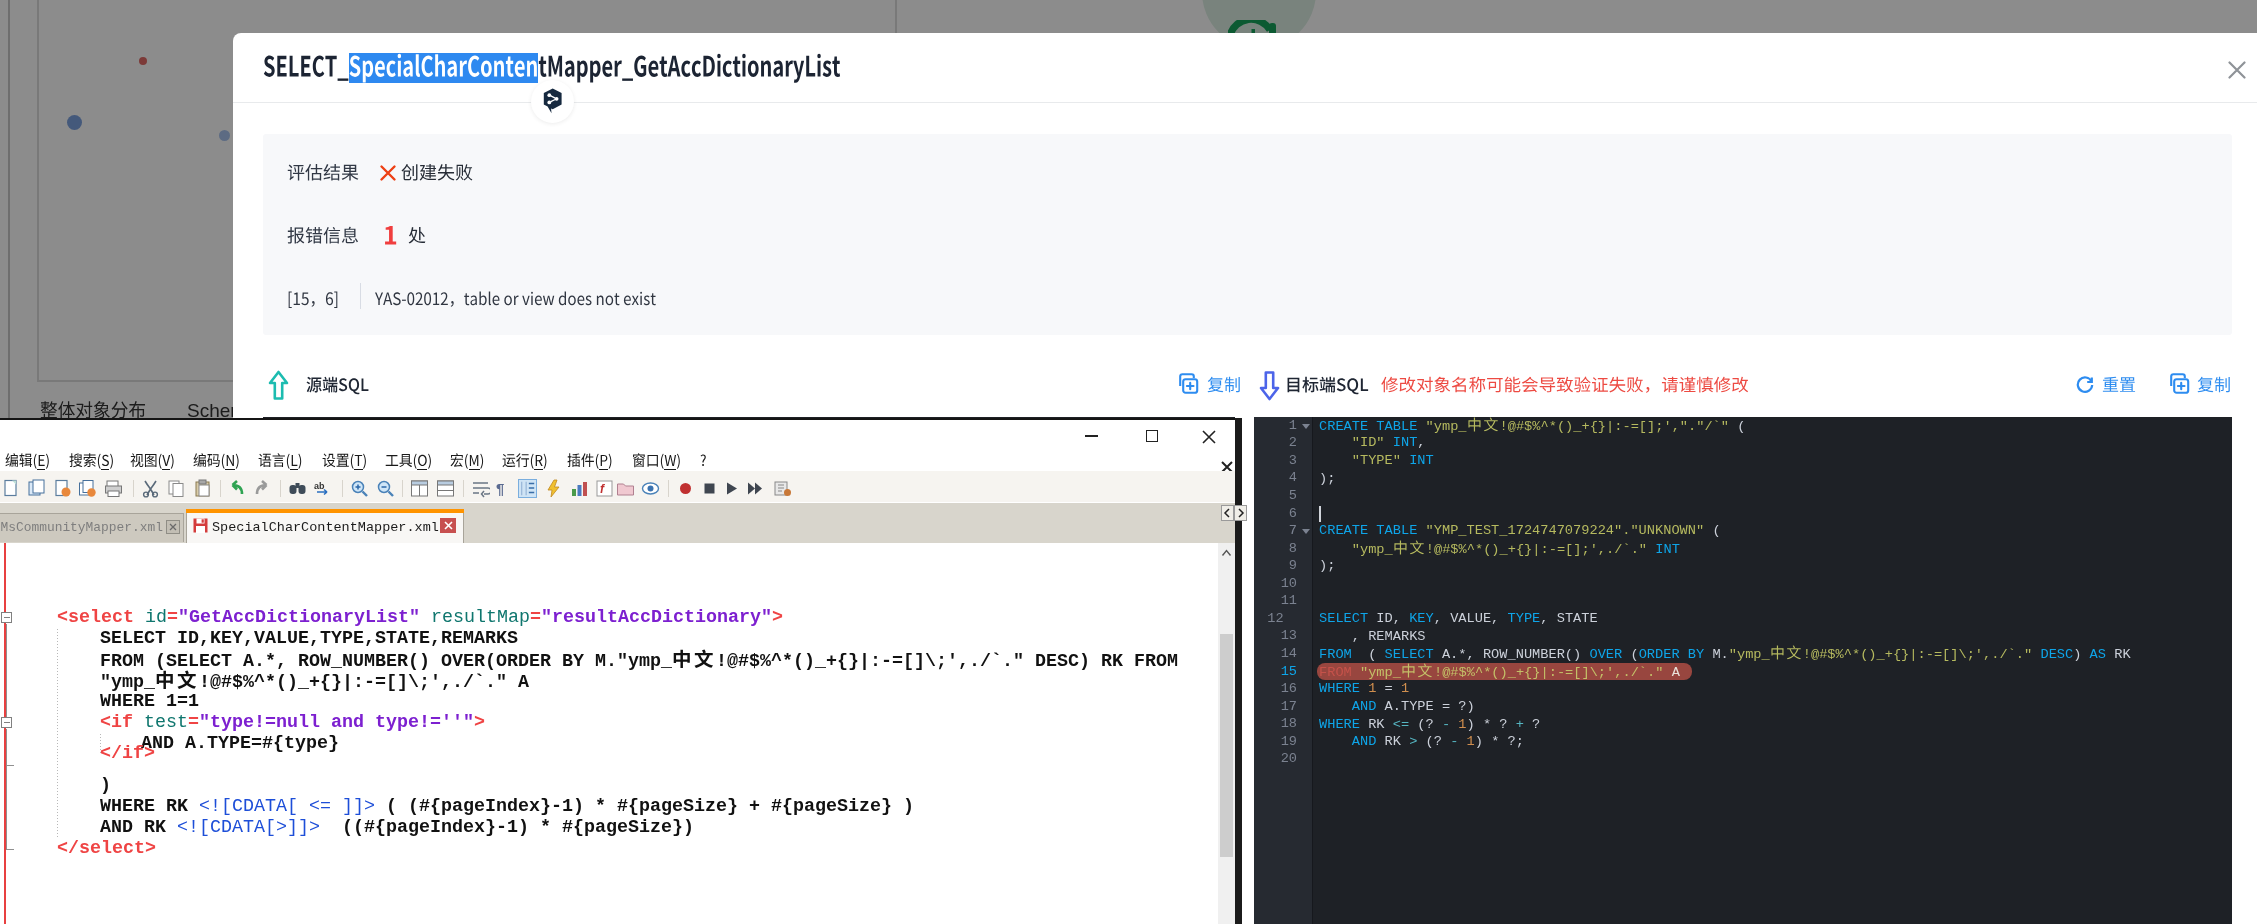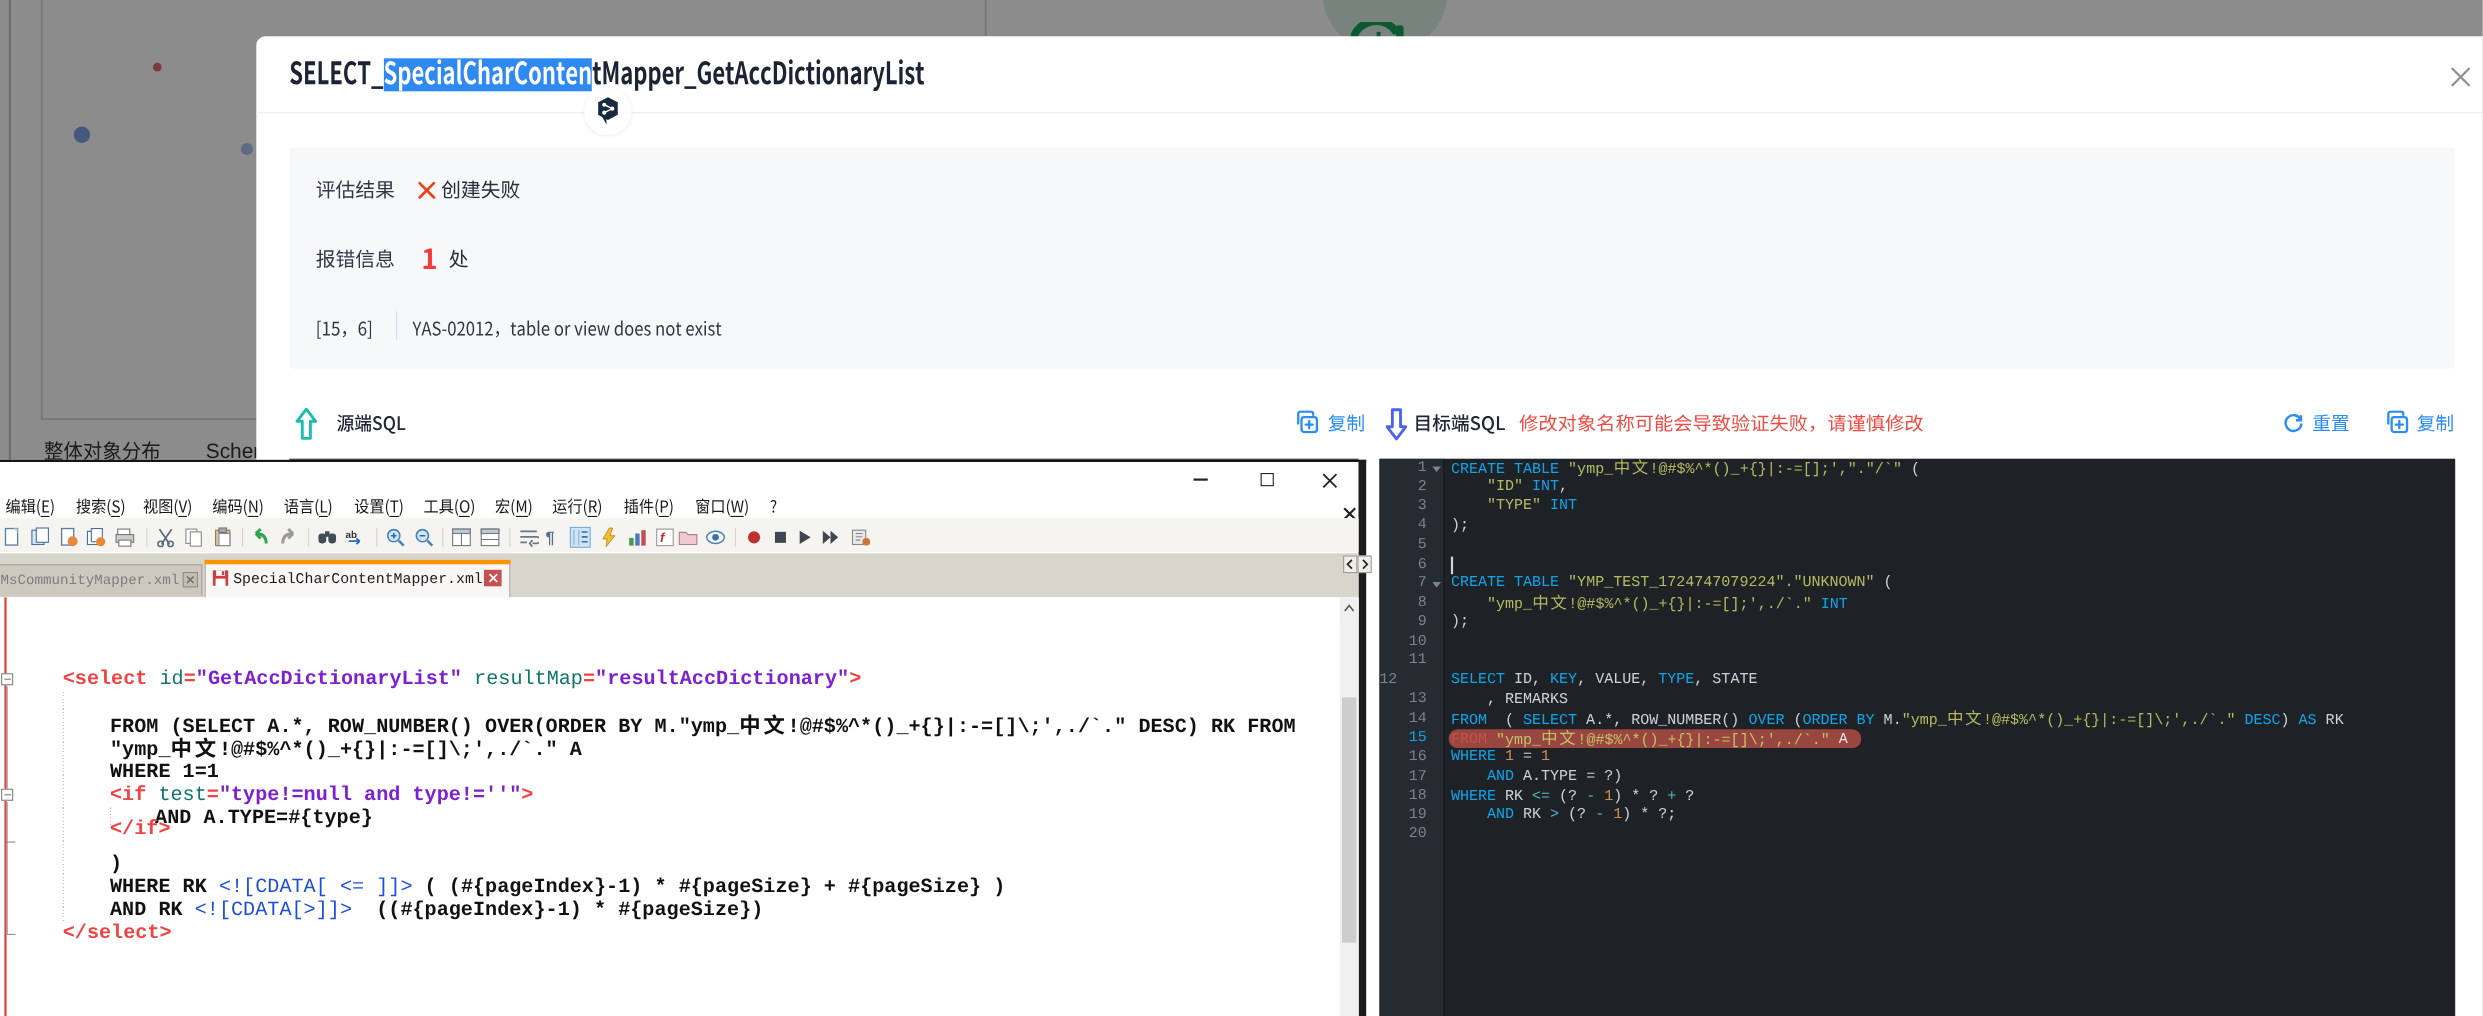--- a/index.html
+++ b/index.html
@@ -324,21 +324,21 @@
         <div class="abs mono" style="left:0;top:17.2px;width:43px;text-align:right;font-size:13.6px;line-height:18px;color:#7b8290">2</div>
         <div class="abs mono" style="left:0;top:34.7px;width:43px;text-align:right;font-size:13.6px;line-height:18px;color:#7b8290">3</div>
         <div class="abs mono" style="left:0;top:52.3px;width:43px;text-align:right;font-size:13.6px;line-height:18px;color:#7b8290">4</div>
         <div class="abs mono" style="left:0;top:69.9px;width:43px;text-align:right;font-size:13.6px;line-height:18px;color:#7b8290">5</div>
         <div class="abs mono" style="left:0;top:87.5px;width:43px;text-align:right;font-size:13.6px;line-height:18px;color:#7b8290">6</div>
         <div class="abs mono" style="left:0;top:105.0px;width:43px;text-align:right;font-size:13.6px;line-height:18px;color:#7b8290">7</div>
         <div class="abs mono" style="left:0;top:122.6px;width:43px;text-align:right;font-size:13.6px;line-height:18px;color:#7b8290">8</div>
         <div class="abs mono" style="left:0;top:140.2px;width:43px;text-align:right;font-size:13.6px;line-height:18px;color:#7b8290">9</div>
         <div class="abs mono" style="left:0;top:157.7px;width:43px;text-align:right;font-size:13.6px;line-height:18px;color:#7b8290">10</div>
         <div class="abs mono" style="left:0;top:175.3px;width:43px;text-align:right;font-size:13.6px;line-height:18px;color:#7b8290">11</div>
-        <div class="abs mono" style="left:0;top:192.9px;width:43px;text-align:left;font-size:13.6px;line-height:18px;color:#7b8290">12</div>
+        <div class="abs mono" style="left:0;top:192.9px;width:43px;text-align:center;font-size:13.6px;line-height:18px;color:#7b8290">12</div>
         <div class="abs mono" style="left:0;top:210.4px;width:43px;text-align:right;font-size:13.6px;line-height:18px;color:#7b8290">13</div>
         <div class="abs mono" style="left:0;top:228.0px;width:43px;text-align:right;font-size:13.6px;line-height:18px;color:#7b8290">14</div>
         <div class="abs mono" style="left:0;top:245.6px;width:43px;text-align:right;font-size:13.6px;line-height:18px;color:#0ea5e9">15</div>
         <div class="abs mono" style="left:0;top:263.2px;width:43px;text-align:right;font-size:13.6px;line-height:18px;color:#7b8290">16</div>
         <div class="abs mono" style="left:0;top:280.7px;width:43px;text-align:right;font-size:13.6px;line-height:18px;color:#7b8290">17</div>
         <div class="abs mono" style="left:0;top:298.3px;width:43px;text-align:right;font-size:13.6px;line-height:18px;color:#7b8290">18</div>
         <div class="abs mono" style="left:0;top:315.9px;width:43px;text-align:right;font-size:13.6px;line-height:18px;color:#7b8290">19</div>
         <div class="abs mono" style="left:0;top:333.4px;width:43px;text-align:right;font-size:13.6px;line-height:18px;color:#7b8290">20</div>
 <svg class="abs" style="left:48px;top:5.6px" width="9" height="7">
           <path d="M0 1 H8 L4 6 Z" fill="#7b8290"></path>
@@ -700,20 +700,21 @@
 <div class="abs" style="left:74.5px;top:74.0px;width:6px;height:1.2px;background:#808080"></div>
 <div class="abs" style="left:72px;top:174.2px;width:11px;height:11px;background:#fff;border:1px solid #808080"></div>
 <div class="abs" style="left:74.5px;top:179.2px;width:6px;height:1.2px;background:#808080"></div>
 <div class="abs" style="left:77.2px;top:80.5px;width:1px;height:93px;background:#909090"></div>
 <div class="abs" style="left:77.2px;top:186.2px;width:1px;height:120px;background:#909090"></div>
 <div class="abs" style="left:77.2px;top:221.8px;width:8px;height:1px;background:#909090"></div>
 <div class="abs" style="left:77.2px;top:305.9px;width:8px;height:1px;background:#909090"></div>
 <div class="abs" style="left:128px;top:85.5px;width:1px;height:210px;background-image:repeating-linear-gradient(#b8b8b8 0 1px,transparent 1px 3px)"></div>
 <div class="abs" style="left:171px;top:190.7px;width:1px;height:21px;background-image:repeating-linear-gradient(#b8b8b8 0 1px,transparent 1px 3px)"></div>
 <div class="nl" style="left:128px;top:64.0px"><span class="xt">&lt;select</span> <span class="xa">id</span><span class="xt">=</span><span class="xv">"GetAccDictionaryList"</span> <span class="xa">resultMap</span><span class="xt">=</span><span class="xv">"resultAccDictionary"</span><span class="xt">&gt;</span></div>
+<div class="nl" style="left:171px;top:85.0px">SELECT ID,KEY,VALUE,TYPE,STATE,REMARKS</div>
 <div class="nl" style="left:171px;top:106.1px">FROM (SELECT A.*, ROW_NUMBER() OVER(ORDER BY M."ymp_<svg style="vertical-align:-5.3px" width="44" height="22">
             <g fill="#111">
               <path transform="translate(0.0 17.2) scale(0.01950)" d="M434 -850V-676H88V-169H208V-224H434V89H561V-224H788V-174H914V-676H561V-850ZM208 -342V-558H434V-342ZM788 -342H561V-558H788Z"></path>
               <path transform="translate(22.0 17.2) scale(0.01950)" d="M412 -822C435 -779 458 -722 469 -681H44V-564H202C256 -423 326 -302 416 -202C312 -121 182 -64 25 -25C49 3 85 59 98 88C259 41 394 -26 505 -116C611 -27 740 39 898 81C916 48 952 -4 979 -31C828 -65 702 -125 598 -204C687 -301 755 -420 806 -564H960V-681H524L609 -708C597 -749 567 -813 540 -860ZM507 -286C430 -365 370 -459 326 -564H672C631 -454 577 -362 507 -286Z"></path>
             </g>
           </svg>!@#$%^*()_+{}|:-=[]\;',./`." DESC) RK FROM</div>
 <div class="nl" style="left:171px;top:127.1px">"ymp_<svg style="vertical-align:-5.3px" width="44" height="22">
             <g fill="#111">
               <path transform="translate(0.0 17.2) scale(0.01950)" d="M434 -850V-676H88V-169H208V-224H434V89H561V-224H788V-174H914V-676H561V-850ZM208 -342V-558H434V-342ZM788 -342H561V-558H788Z"></path>
               <path transform="translate(22.0 17.2) scale(0.01950)" d="M412 -822C435 -779 458 -722 469 -681H44V-564H202C256 -423 326 -302 416 -202C312 -121 182 -64 25 -25C49 3 85 59 98 88C259 41 394 -26 505 -116C611 -27 740 39 898 81C916 48 952 -4 979 -31C828 -65 702 -125 598 -204C687 -301 755 -420 806 -564H960V-681H524L609 -708C597 -749 567 -813 540 -860ZM507 -286C430 -365 370 -459 326 -564H672C631 -454 577 -362 507 -286Z"></path>

